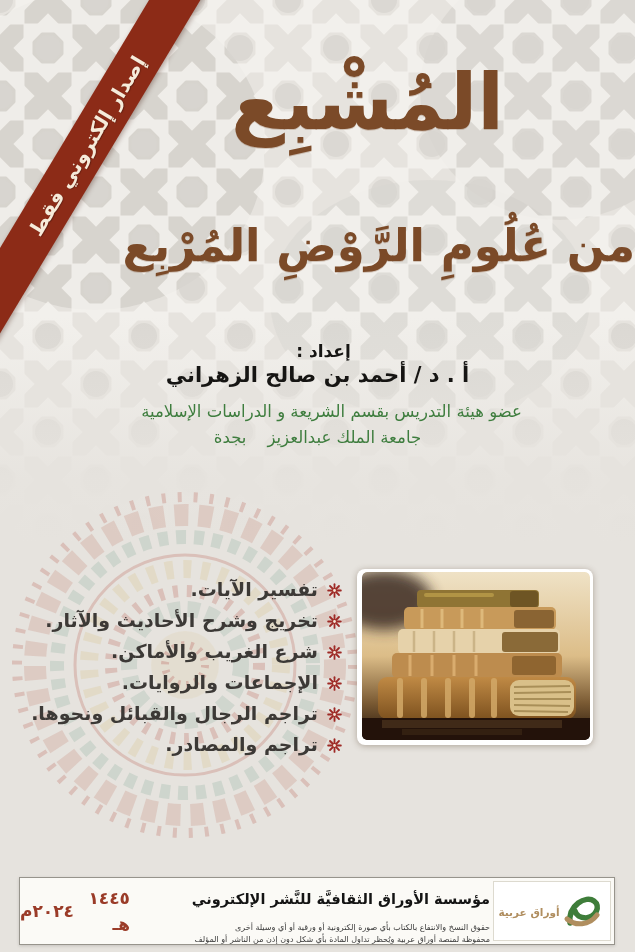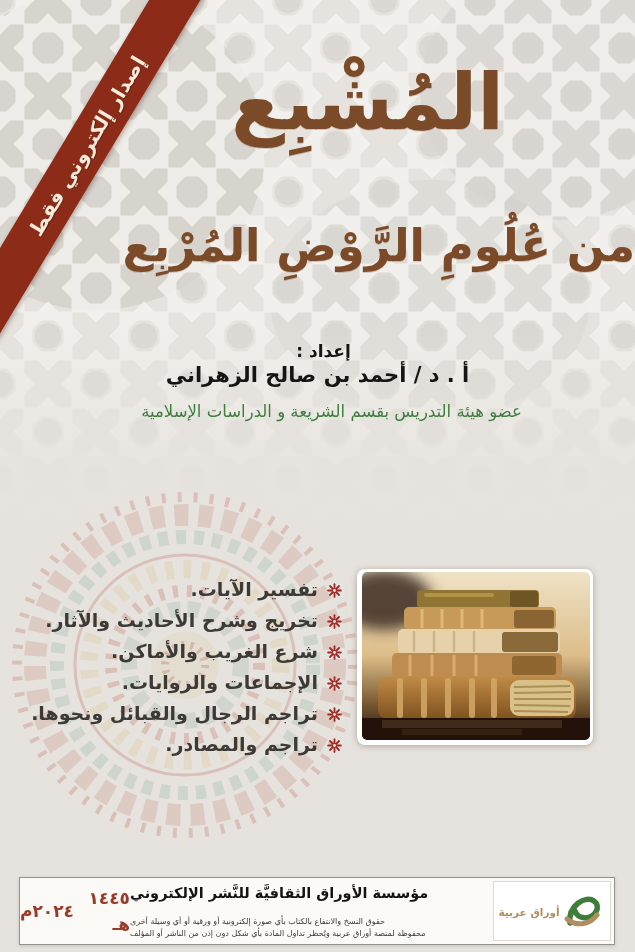--- a/index.html
+++ b/index.html
@@ -43,21 +43,21 @@
   .photo-frame{left:357px;top:569px;width:236px;height:176px;background:#fff;
     border-radius:8px;padding:3px;box-shadow:0 1px 6px rgba(90,70,50,.4);box-sizing:border-box;}
   .photo-frame svg{display:block;border-radius:5px;}
   
   .footer{left:19px;top:877px;width:596px;height:68px;background:#FBFAF6;
     border:1px solid #97948C;box-sizing:border-box;display:flex;flex-direction:row;
     align-items:stretch;box-shadow:0 1px 3px rgba(0,0,0,.15);}
   .logo-card{flex:0 0 116px;margin:3px;background:#fff;border:1px solid #DDDACF;
     display:flex;flex-direction:row;align-items:center;justify-content:center;}
   .logo-word{font-size:10.5px;color:#B08E5F;font-weight:bold;margin-top:1px;}
-  .footer-center{flex:1 1 auto;text-align:left;padding-top:7px;overflow:hidden;}
+  .footer-center{flex:1 1 auto;text-align:right;padding-top:13px;overflow:hidden;}
   .publisher{font-size:14.5px;font-weight:bold;color:#141414;white-space:nowrap;}
   .rights{font-size:8px;color:#3A3A3A;line-height:1.5;margin-top:15px;white-space:nowrap;}
   .dates{flex:0 0 110px;display:flex;flex-direction:row;align-items:center;justify-content:center;
     color:#9A3B28;font-weight:bold;font-size:17px;line-height:1.55;}
 </style>
 </head>
 <body>
 
 <div class="page">
 
@@ -107,20 +107,21 @@
   <div class="abs ribbon">
     <span>إصدار إلكتروني فقط</span>
   </div>
 
   <div class="abs title-main">المُشْبِع</div>
   <div class="abs title-sub">من عُلُومِ الرَّوْضِ المُرْبِع</div>
 
   <div class="abs prep-label">إعداد :</div>
   <div class="abs author">أ . د / أحمد بن صالح الزهراني</div>
   <div class="abs aff1">عضو هيئة التدريس بقسم الشريعة و الدراسات الإسلامية</div>
+  <div class="abs aff2">جامعة الملك عبدالعزيز &nbsp;&nbsp; بجدة</div>
 
   <ul class="abs features">
     <li>
       <svg class="bullet" viewBox="0 0 20 20">
           <g stroke="#9E2A26" stroke-width="2.4" stroke-linecap="round">
             <line x1="10" y1="1.5" x2="10" y2="18.5"></line>
             <line x1="1.5" y1="10" x2="18.5" y2="10"></line>
             <line x1="4" y1="4" x2="16" y2="16"></line>
             <line x1="16" y1="4" x2="4" y2="16"></line>
           </g>

